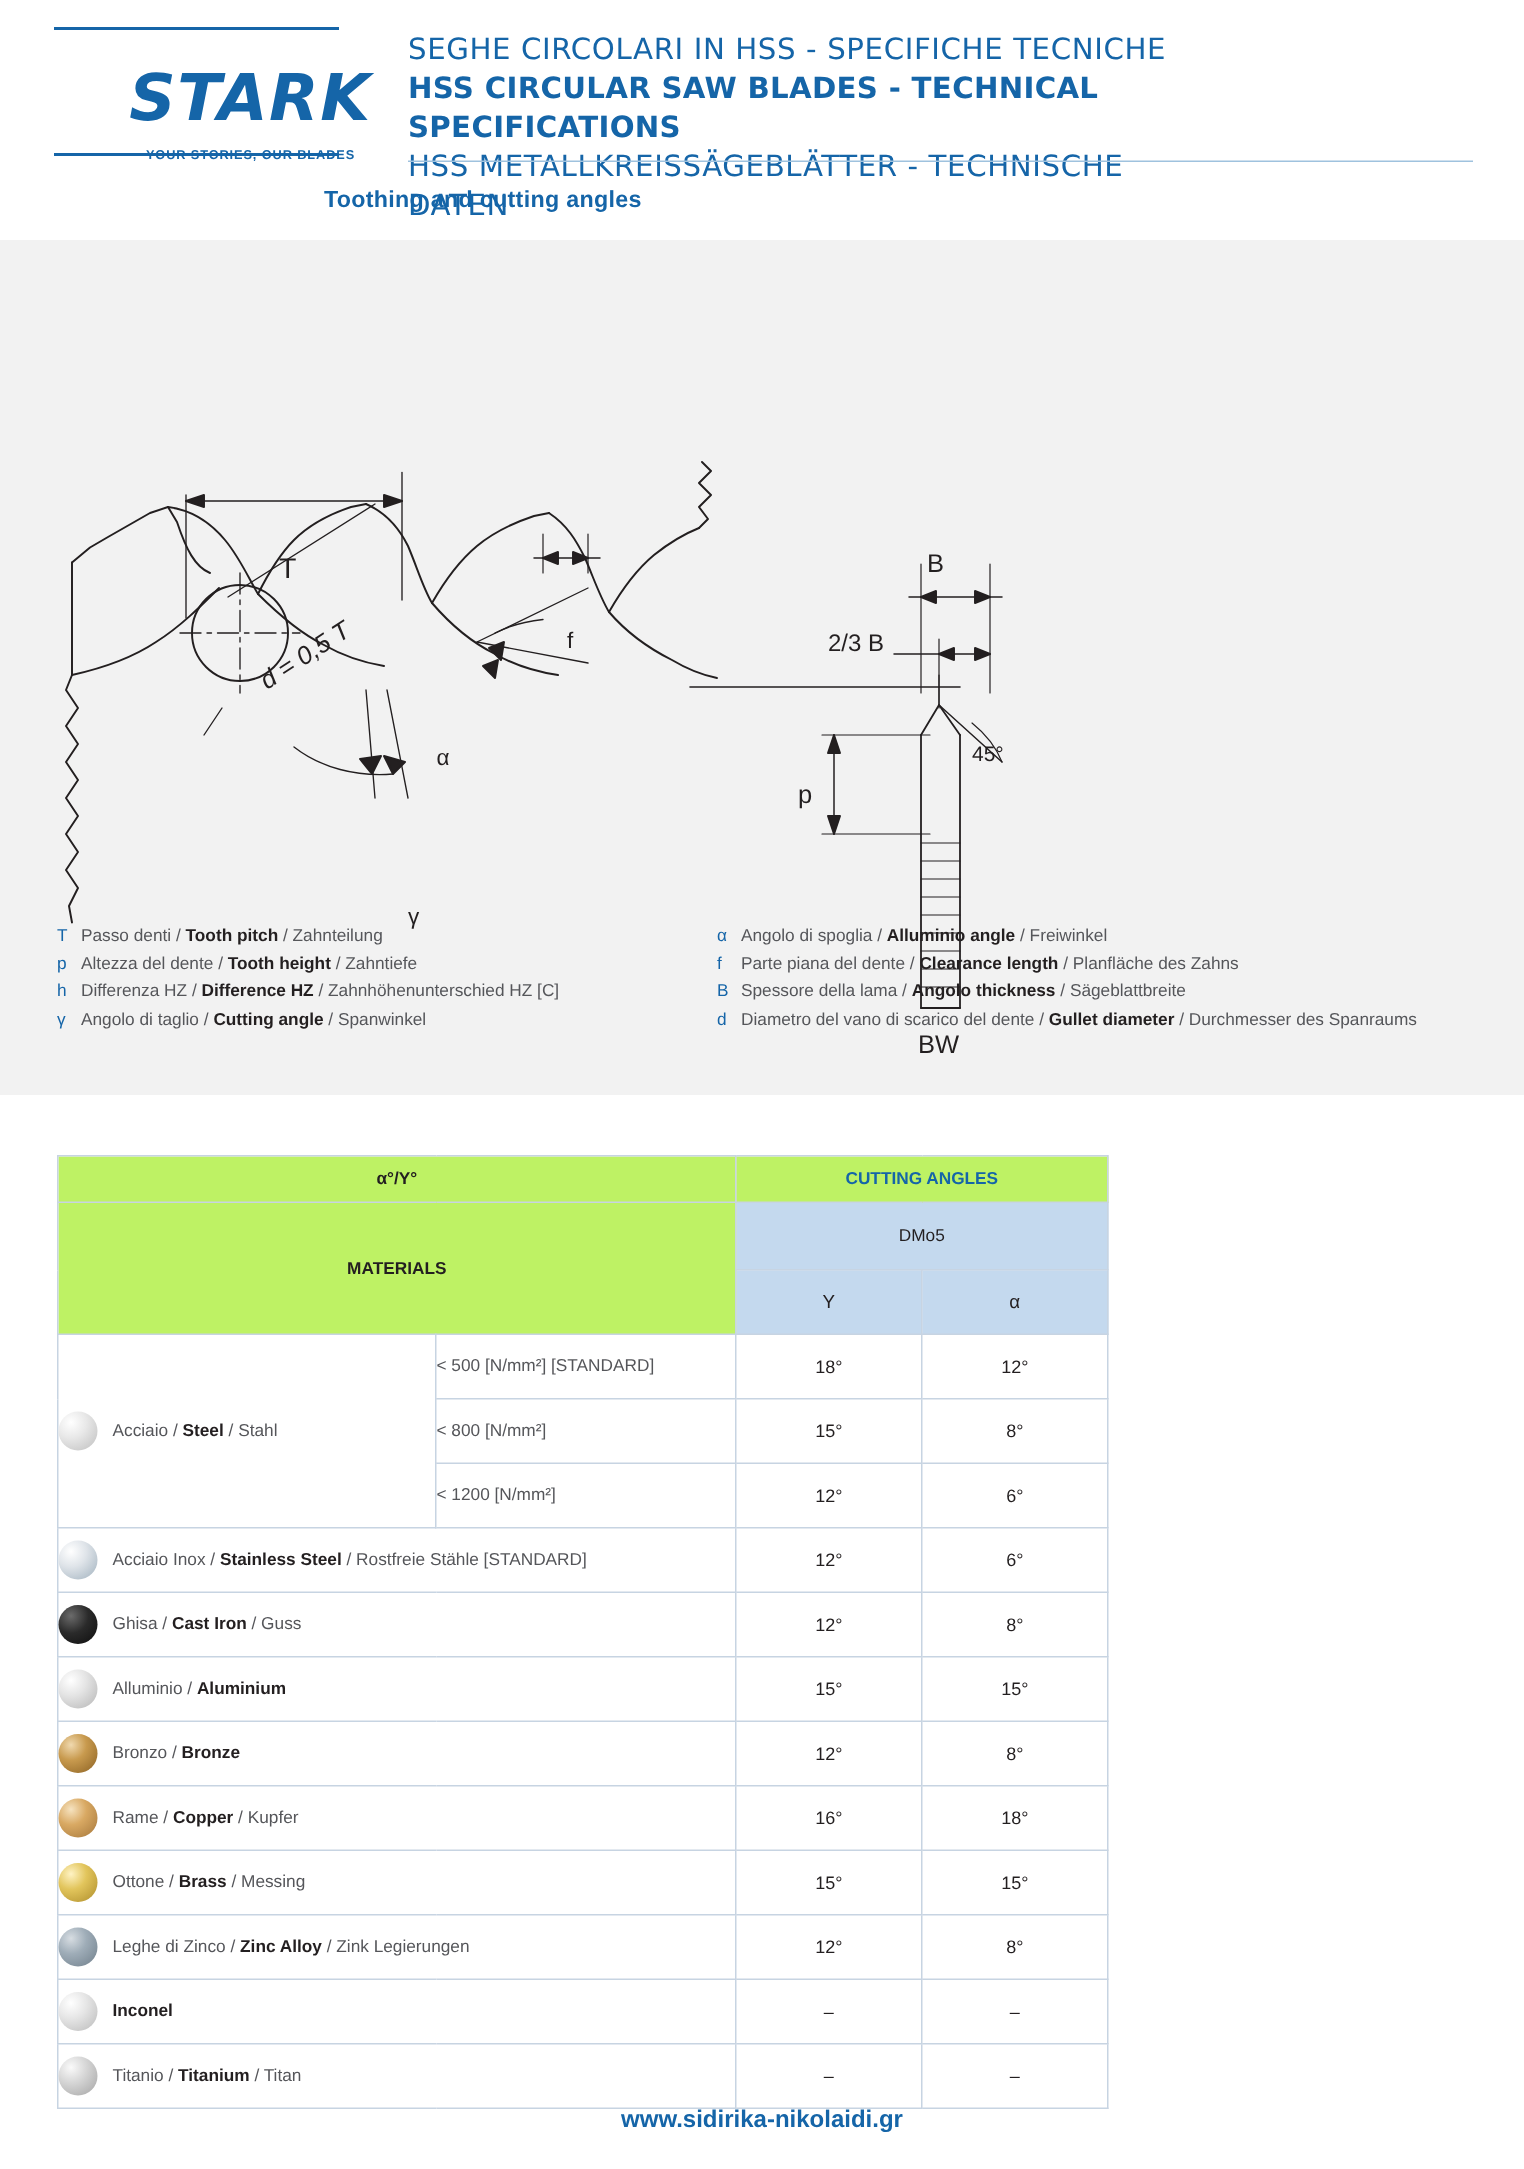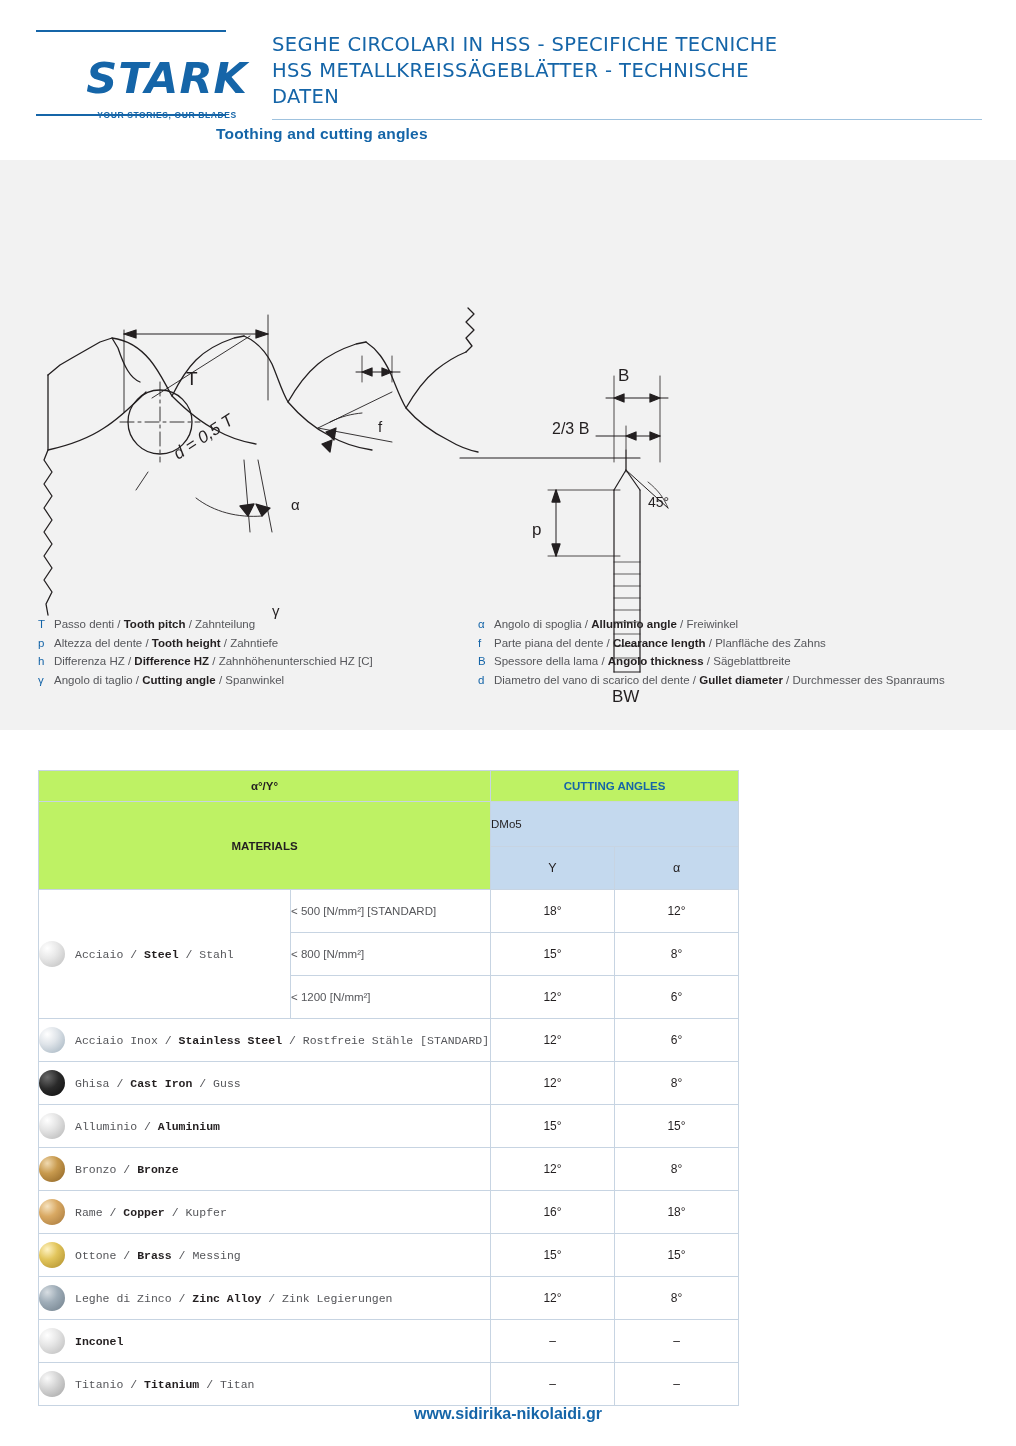--- a/index.html
+++ b/index.html
@@ -12,21 +12,21 @@
     background: #ffffff;
     font-family: "Liberation Sans", sans-serif;
     color: #231f20;
     position: relative;
     overflow: hidden;
   }
 
   
   .header {
     position: absolute;
-    left: 0; top: 16px;
+    left: 0; top: 4px;
     width: 808px;
     height: 112px;
   }
   .logo-box {
     position: absolute;
     left: 36px; top: 14px;
     width: 190px;
     height: 84px;
   }
   .logo-rule-top {
@@ -159,21 +159,21 @@
     background: #bef264;
     color: #231f20;
     font-weight: bold;
     font-size: 11.5px;
     text-align: center;
     height: 30px;
   }
   .hdr-blue.accent { color: #1565a8; }
   .hdr-mid {
     background: #c4d9ee;
-    text-align: left;
+    text-align: center;
     font-size: 11.5px;
     height: 44px;
   }
   .hdr-sub {
     background: #c4d9ee;
     text-align: center;
     font-size: 12.5px;
     height: 42px;
   }
   .mat-cell {
@@ -197,21 +197,21 @@
     color: #231f20;
     margin-top: 23px;
   }
   .sphere {
     display: inline-block;
     width: 26px; height: 26px;
     border-radius: 50%;
     vertical-align: middle;
     margin-right: 10px;
   }
-  .mat-label { vertical-align: middle; font-family: Liberation Mono, monospace; }
+  .mat-label { vertical-align: middle; }
 
   .footer-link {
     position: absolute;
     left: 0; top: 1405px;
     width: 1016px;
     text-align: center;
     font-size: 16px;
     color: #1565a8;
     font-weight: bold;
   }
@@ -221,20 +221,21 @@
 
 <div class="header">
   <div class="logo-rule-top"></div>
   <div class="logo-rule-bot"></div>
   <div class="logo-box">
     <div class="logo-word">STARK</div>
     <div class="logo-tag">YOUR STORIES, OUR BLADES</div>
   </div>
   <div class="header-titles">
     <div class="ht-it">SEGHE CIRCOLARI IN HSS - SPECIFICHE TECNICHE</div>
+    <div class="ht-en">HSS CIRCULAR SAW BLADES - TECHNICAL SPECIFICATIONS</div>
     <div class="ht-de">HSS METALLKREISSÄGEBLÄTTER - TECHNISCHE DATEN</div>
   </div>
   <div class="header-underline"></div>
 </div>
 
 <div class="section-title">Toothing and cutting angles</div>
 
 <div class="diagram-panel">
   <svg class="diagram-svg" width="1016" height="570" viewBox="0 0 1016 570">
     <g fill="none" stroke="#231f20" stroke-width="1.3" stroke-linejoin="round" stroke-linecap="round">

